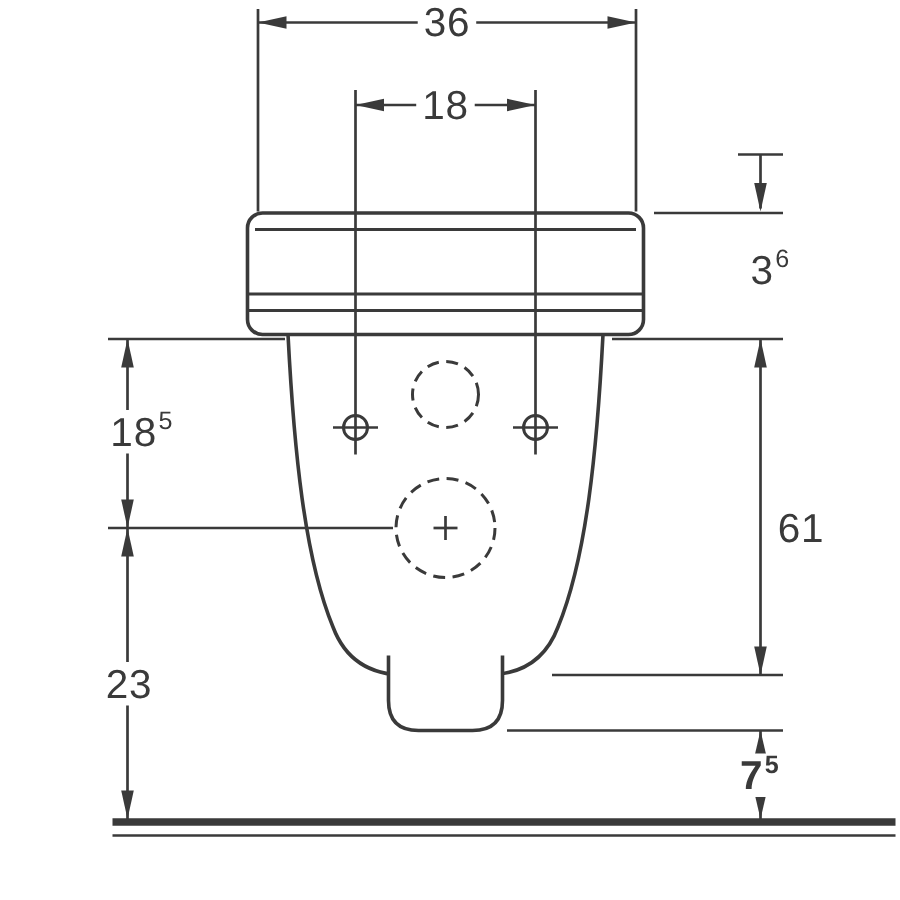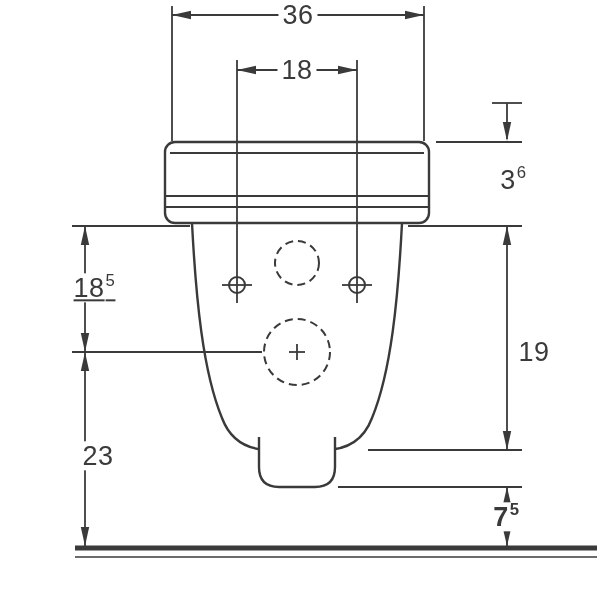--- a/index.html
+++ b/index.html
@@ -131,21 +131,21 @@
       <line class="floor-thin" x1="75" y1="557" x2="597" y2="557"></line>
     </g>
   </svg>
 
   <div class="label" style="left:298px;top:15px;"><span>36</span><sup></sup></div>
 
   <div class="label" style="left:297px;top:70px;"><span>18</span><sup></sup></div>
 
   <div class="label" style="left:513px;top:180px;"><span>3</span><sup>6</sup></div>
 
-  <div class="label" style="left:94px;top:288px;text-decoration:underline;"><span>18</span><sup>5</sup></div>
+  <div class="label" style="left:94px;top:288px;"><span>18</span><sup>5</sup></div>
 
-  <div class="label" style="left:534px;top:352px;"><span>19</span><sup></sup></div>
+  <div class="label" style="left:534px;top:352px;"><span>61</span><sup></sup></div>
 
-  <div class="label" style="left:98px;top:456px;"><span>23</span><sup></sup></div>
+  <div class="label" style="left:86px;top:456px;"><span>23</span><sup></sup></div>
 
   <div class="label" style="left:506px;top:517px;font-weight:bold;"><span>7</span><sup>5</sup></div>
 
 </div>
 
 </body></html>

